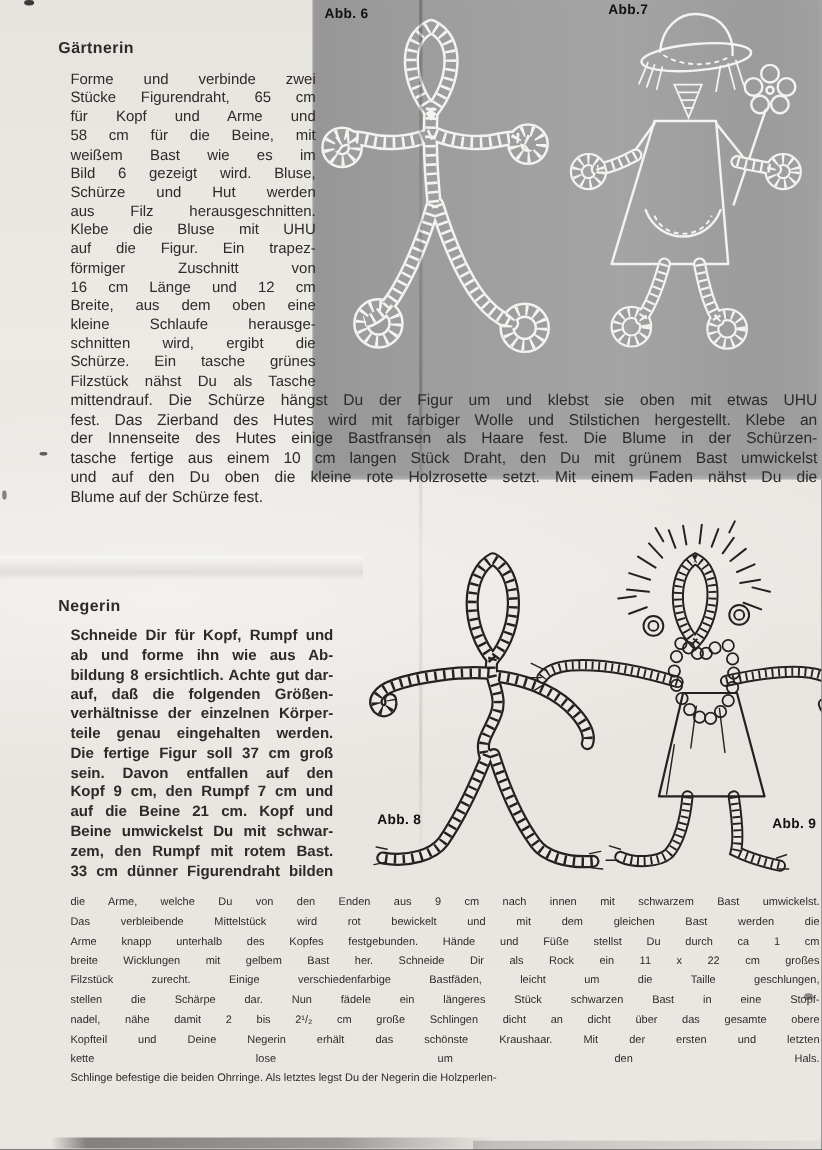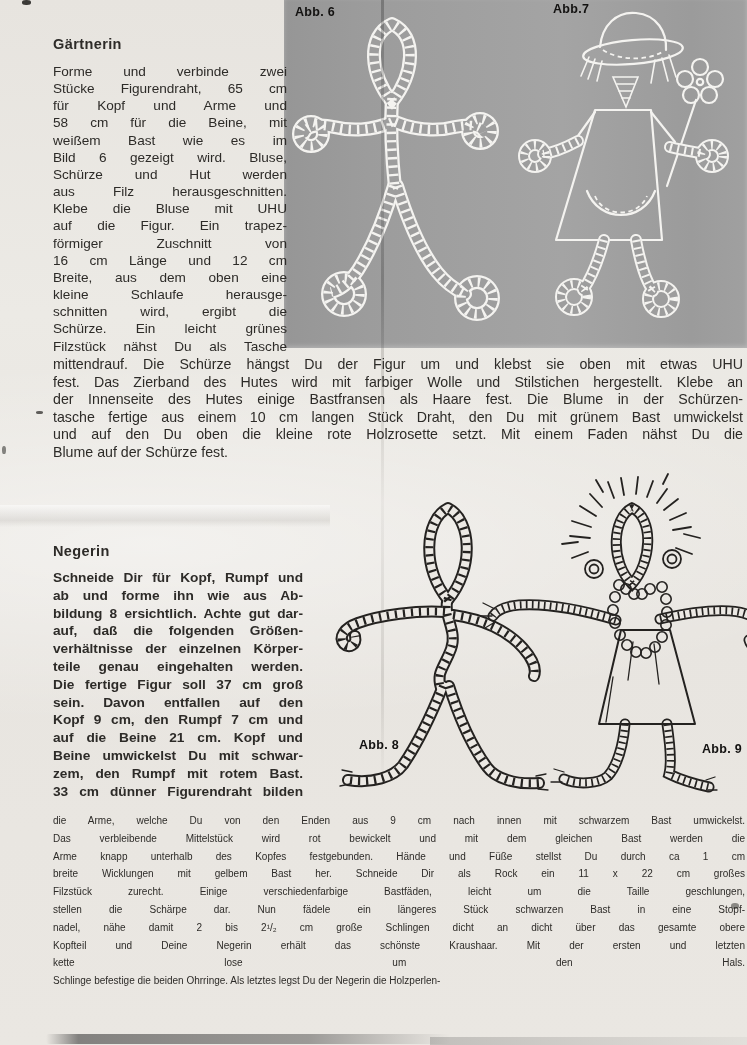--- a/index.html
+++ b/index.html
@@ -11,41 +11,41 @@
     position:relative; width:747px; height:1045px; overflow:hidden;
     background:
       radial-gradient(1200px 300px at 20% 52%, rgba(255,255,255,.45), rgba(255,255,255,0) 60%),
       linear-gradient(180deg, #e7e4df 0%, #eceae5 30%, #e8e5e0 60%, #eae7e2 100%);
     font-family:"Liberation Sans", sans-serif; color:var(--ink);
   }
   .abs { position:absolute; }
   
   .heading { position:absolute; margin:0; font-size:14.5px; font-weight:bold; letter-spacing:.4px; color:var(--ink); }
   .textblock { position:absolute; color:var(--ink); }
-  .textblock .tline { text-align:justify; text-align-last:justify; white-space:normal; }
+  .textblock .tline { text-align:justify; text-align-last:justify; white-space:normal;margin-left:11px; }
   .textblock.endleft .tline:last-child { text-align-last:left; }
   .col1 { left:53px; top:63px;  width:234px; font-size:13.6px; line-height:17.15px; }
   .col2 { left:53px; top:569px; width:250px; font-size:13.7px; line-height:17.8px;font-weight:bold; }
   .wide1 { left:53px; top:356px; width:690px; font-size:14.2px; line-height:17.6px; }
   .wide2 { left:53px; top:812px; width:692px; font-size:10px; line-height:17.8px; }
   .h-g { left:53px; top:36px; }
   .h-n { left:53px; top:543px; }
   
   .photo {
-    position:absolute; left:284px; top:0; width:463px; height:348px;
+    position:absolute; left:284px; top:0; width:463px; height:436px;
     background:linear-gradient(90deg,#969696 0%,#9c9c9c 18%,#a4a4a4 60%,#9b9b9b 88%,#a0a0a0 100%);
     box-shadow:inset 0 -2px 4px rgba(255,255,255,.25);
   }
   .photo::after { content:""; position:absolute; left:97px; top:0; width:3px; height:100%;
     background:linear-gradient(180deg, rgba(50,50,50,.35), rgba(50,50,50,.12) 45%, rgba(50,50,50,.3) 80%, rgba(50,50,50,.15)); }
   .ph-label, .dr-label { position:absolute; font-size:12.5px; font-weight:bold; color:#121110; letter-spacing:.3px; }
   .l6 { left:11px; top:5px; }  .l7 { left:269px; top:2px; }
   
   .drawing { position:absolute; left:318px; top:472px; width:429px; height:338px; }
-  .l8 { left:25px; top:266px;margin-left:16px; } .l9 { left:384px; top:270px; }
+  .l8 { left:25px; top:266px; } .l9 { left:384px; top:270px; }
   
   svg { position:absolute; left:0; top:0; }
   .rope-out { fill:none; stroke:var(--photo-line); stroke-width:14; stroke-linecap:round; stroke-linejoin:round; }
   .rope-in  { fill:none; stroke:var(--photo-bg);  stroke-width:9.5; stroke-linecap:round; stroke-linejoin:round; }
   .rope-tex { fill:none; stroke:var(--photo-line); stroke-width:9.5; stroke-dasharray:2.4 6; }
   .srope-out { fill:none; stroke:var(--photo-line); stroke-width:12; stroke-linecap:round; }
   .srope-in  { fill:none; stroke:var(--photo-bg);  stroke-width:8; stroke-linecap:round; }
   .srope-tex { fill:none; stroke:var(--photo-line); stroke-width:8; stroke-dasharray:2 5.2; }
   .wline { fill:none; stroke:var(--photo-line); stroke-width:2.2; stroke-linecap:round; stroke-linejoin:round; }
   .wthin { fill:none; stroke:var(--photo-line); stroke-width:1.6; stroke-linecap:round; }
@@ -211,21 +211,21 @@
       <div class="tline">Bild 6 gezeigt wird. Bluse,</div>
       <div class="tline">Schürze und Hut werden</div>
       <div class="tline">aus Filz herausgeschnitten.</div>
       <div class="tline">Klebe die Bluse mit UHU</div>
       <div class="tline">auf die Figur. Ein trapez-</div>
       <div class="tline">förmiger Zuschnitt von</div>
       <div class="tline">16 cm Länge und 12 cm</div>
       <div class="tline">Breite, aus dem oben eine</div>
       <div class="tline">kleine Schlaufe herausge-</div>
       <div class="tline">schnitten wird, ergibt die</div>
-      <div class="tline">Schürze. Ein leicht grünes</div>
+      <div class="tline">Schürze. Ein tasche grünes</div>
       <div class="tline">Filzstück nähst Du als Tasche</div>
     </div>
   <div class="textblock wide1 endleft">
       <div class="tline">mittendrauf. Die Schürze hängst Du der Figur um und klebst sie oben mit etwas UHU</div>
       <div class="tline">fest. Das Zierband des Hutes wird mit farbiger Wolle und Stilstichen hergestellt. Klebe an</div>
       <div class="tline">der Innenseite des Hutes einige Bastfransen als Haare fest. Die Blume in der Schürzen-</div>
       <div class="tline">tasche fertige aus einem 10 cm langen Stück Draht, den Du mit grünem Bast umwickelst</div>
       <div class="tline">und auf den Du oben die kleine rote Holzrosette setzt. Mit einem Faden nähst Du die</div>
       <div class="tline">Blume auf der Schürze fest.</div>
     </div>

